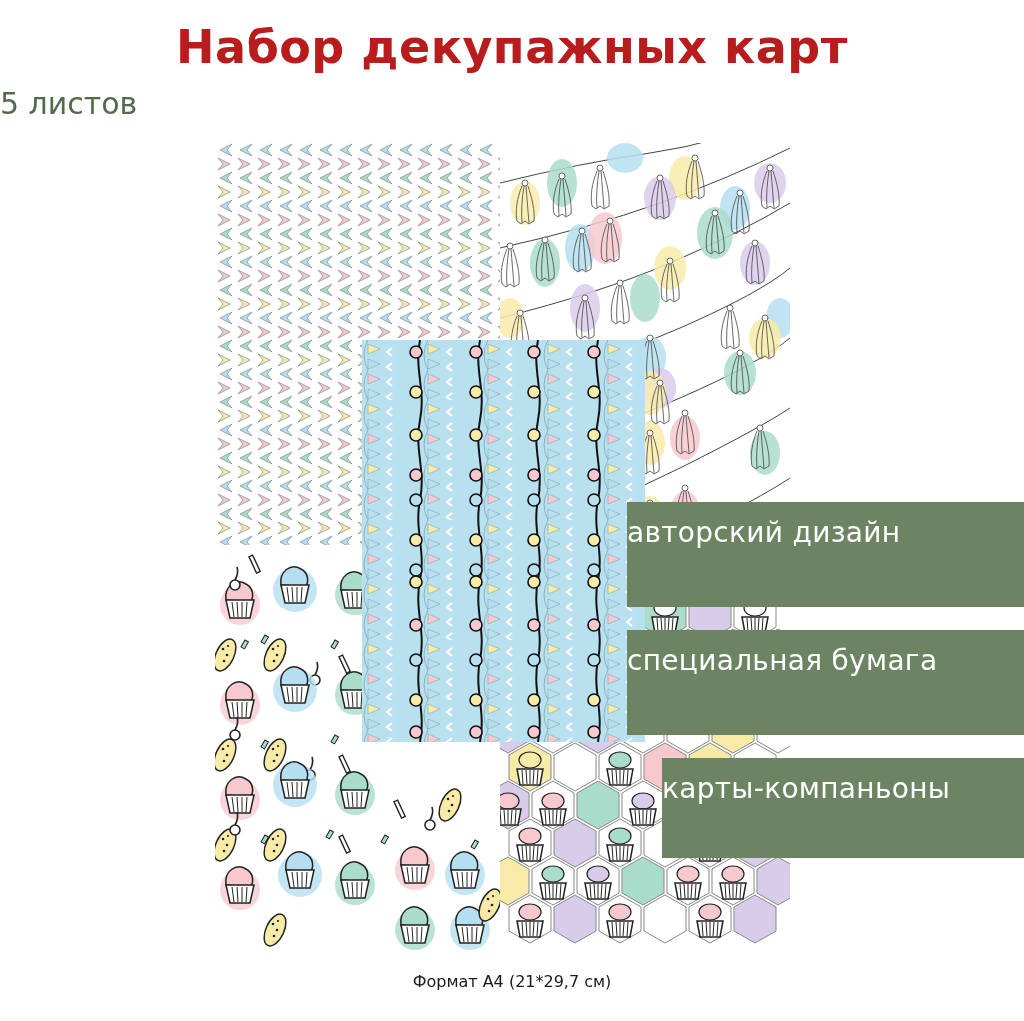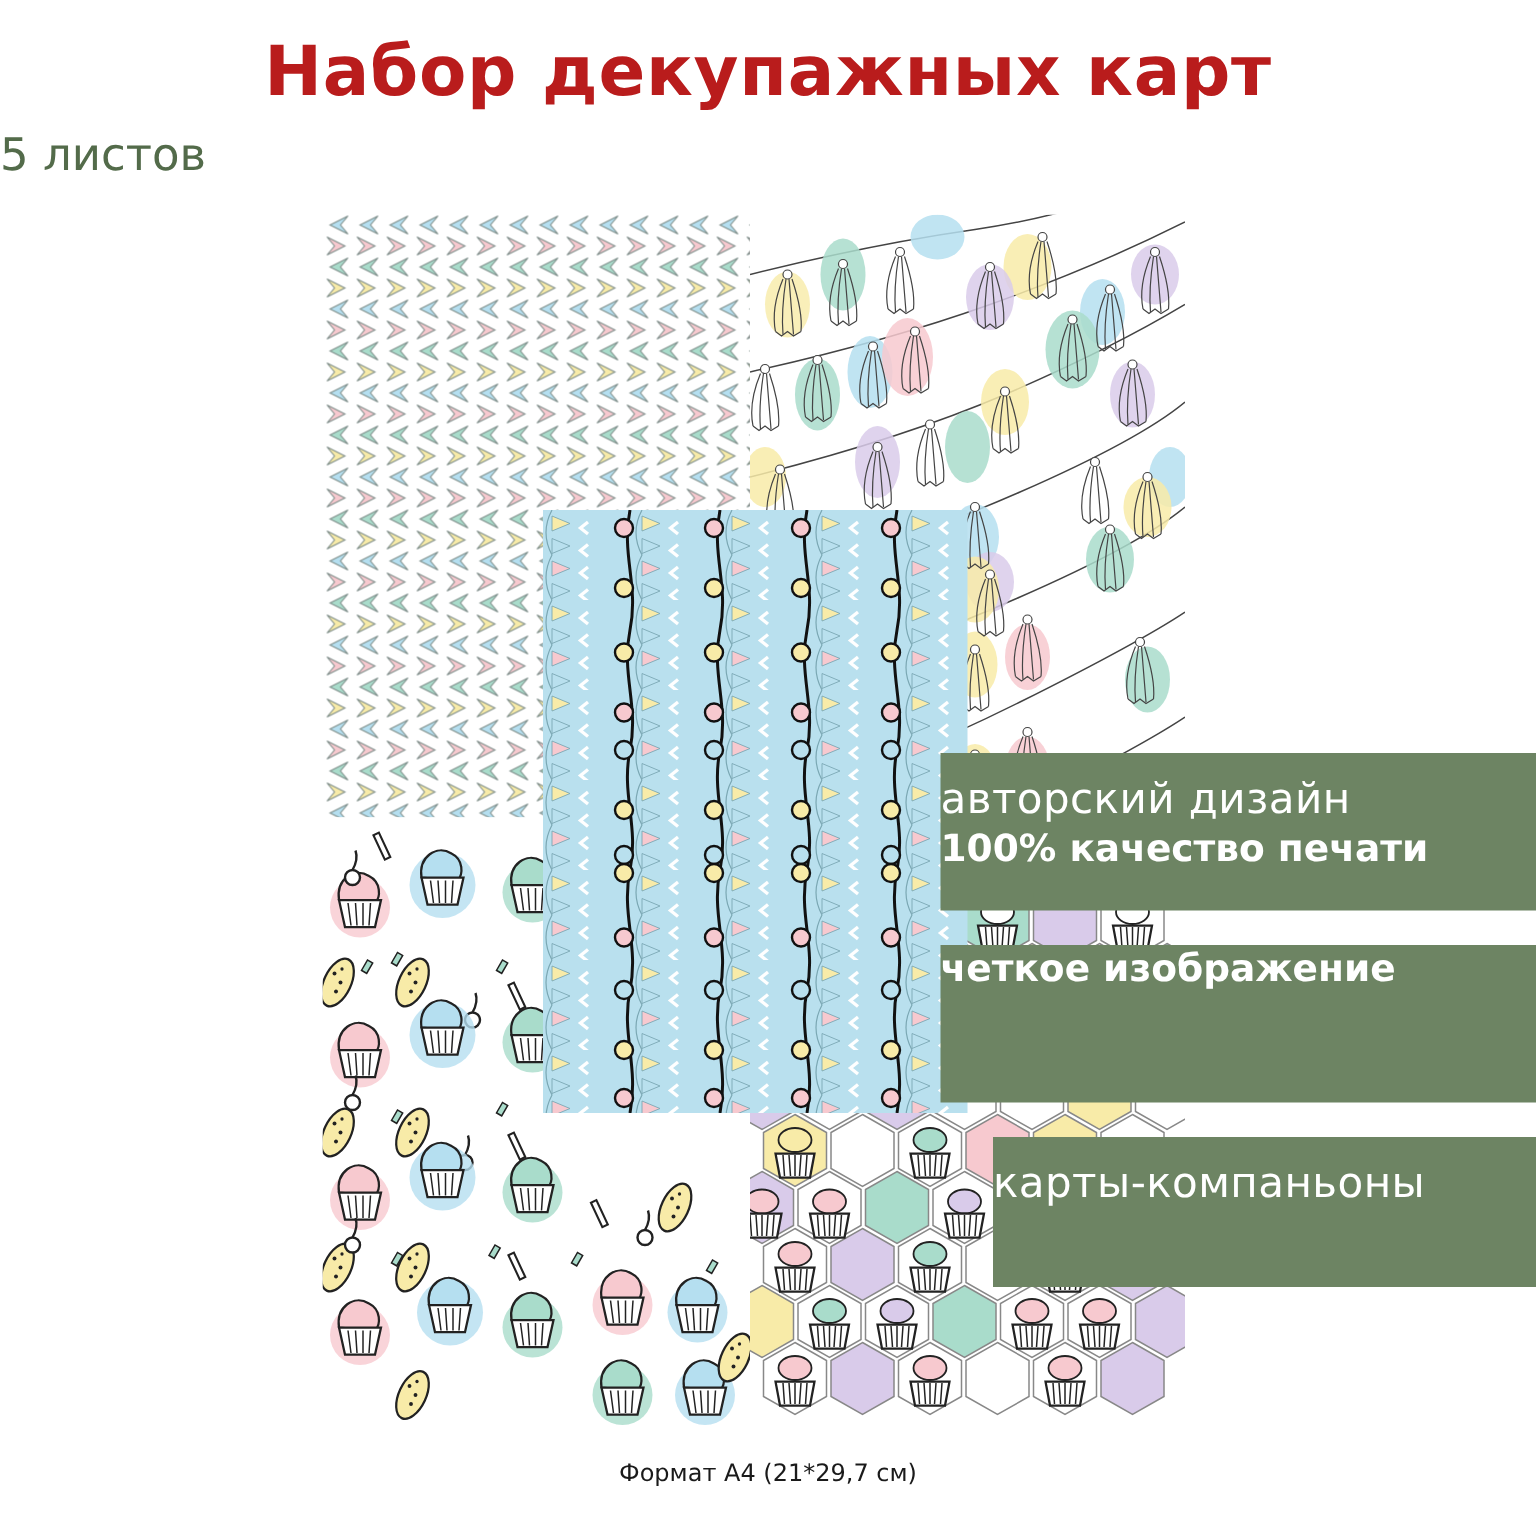--- a/index.html
+++ b/index.html
@@ -427,22 +427,21 @@
     <rect x="0" y="0" width="283" height="402" fill="url(#bunt)"></rect>
     <use href="#string" x="58" y="0"></use>
     <use href="#string" x="118" y="0"></use>
     <use href="#string" x="176" y="0"></use>
     <use href="#string" x="236" y="0"></use>
   </svg>
 </div>
 
 <div class="label label1">
   <div class="l1">авторский дизайн</div>
-  <div class="l2">100% качество печати</div>
 </div>
 <div class="label label2">
-  <div class="l2">четкое изображение</div>
+  <div class="l1">специальная бумага</div>
 </div>
 <div class="label label3">
   <div class="l1">карты-компаньоны</div>
 </div>
 
 <div class="footer">Формат А4 (21*29,7 см)</div>
 
 </body></html>

